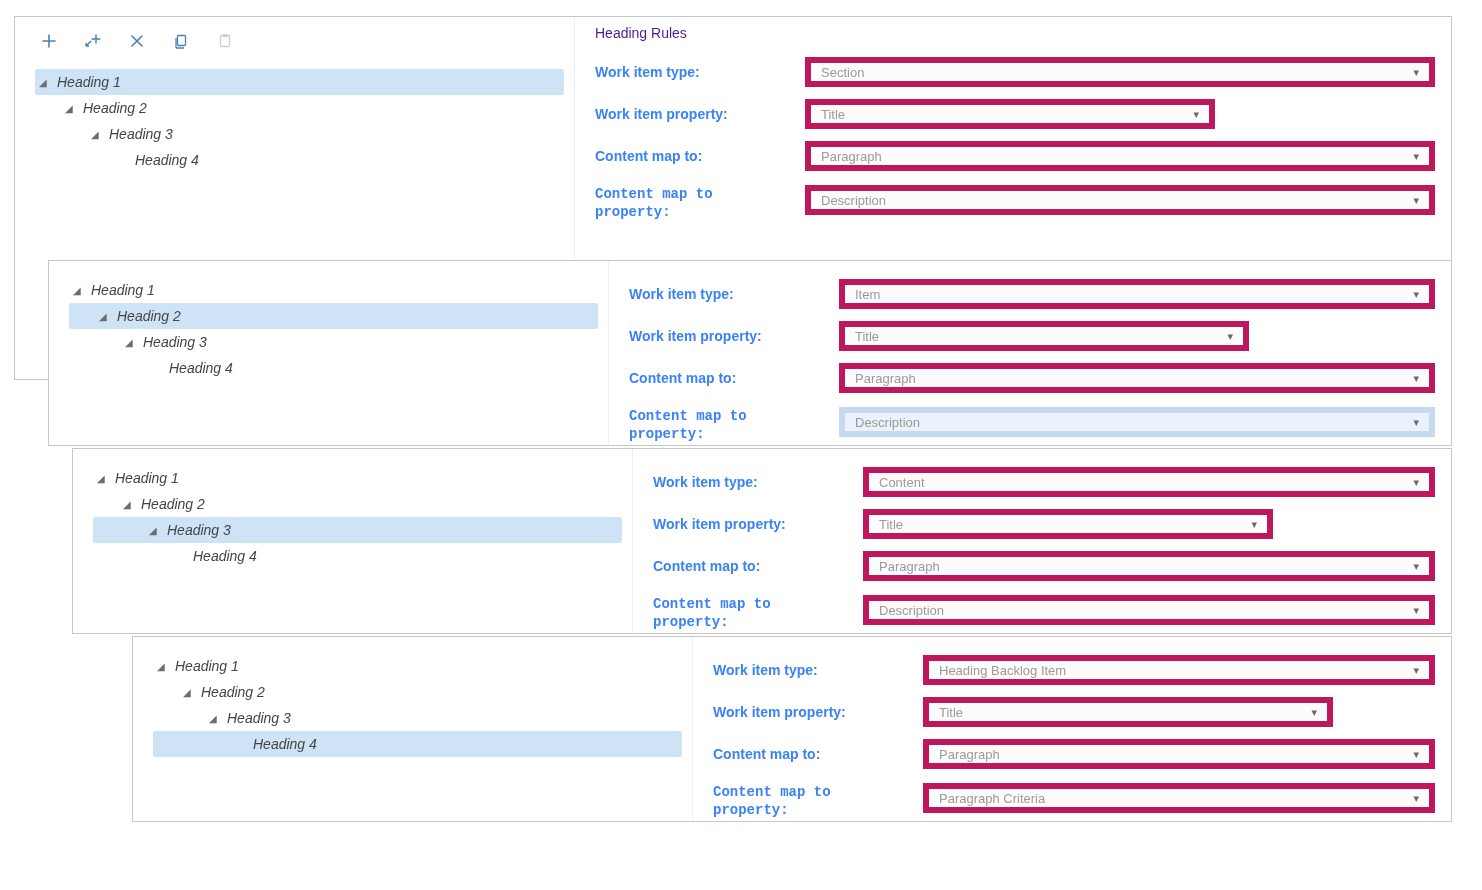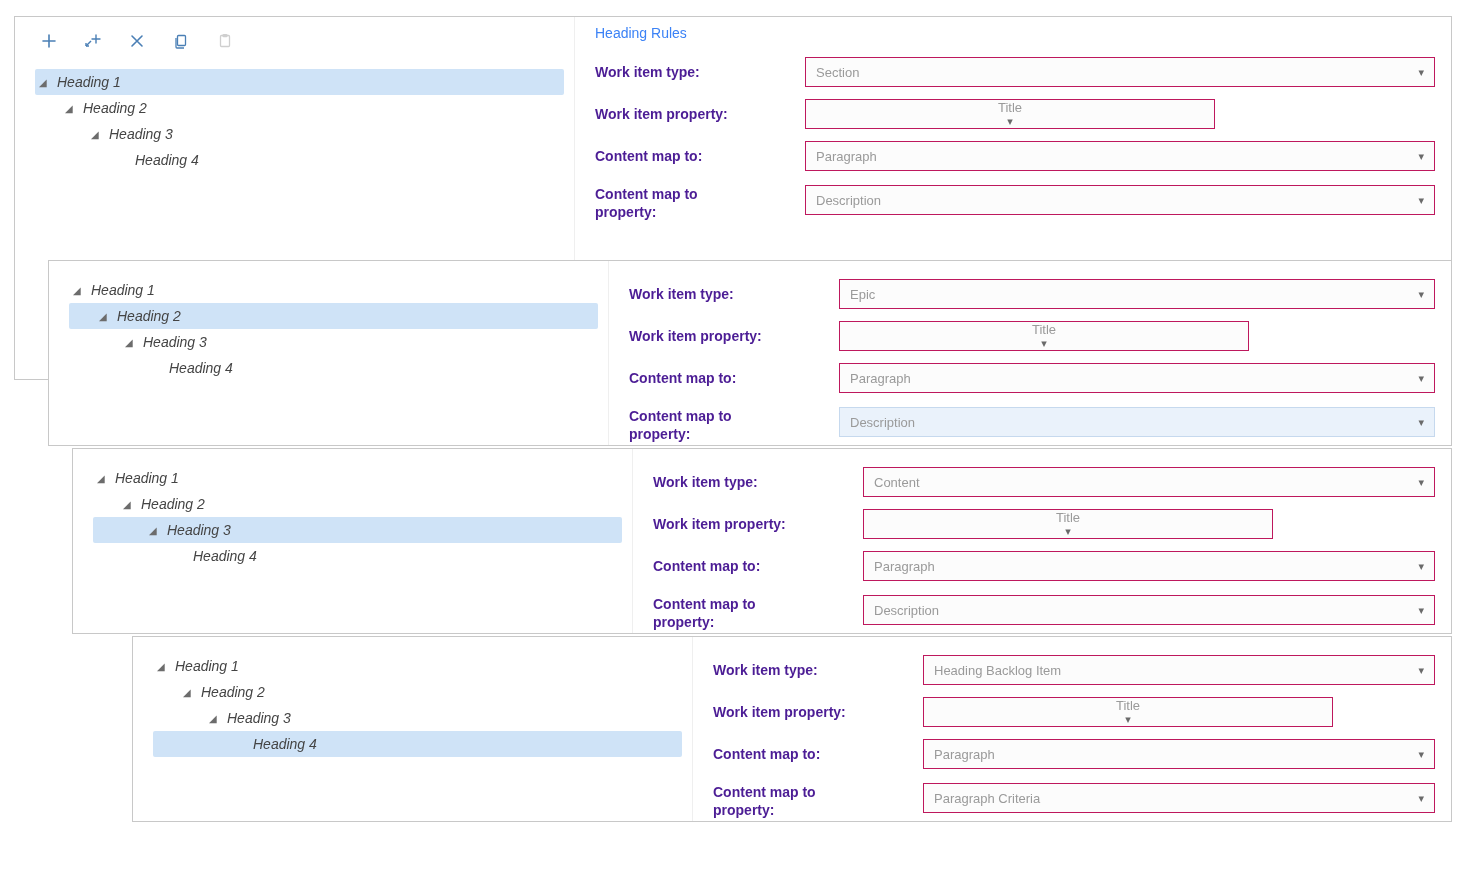--- a/index.html
+++ b/index.html
@@ -28,21 +28,21 @@
     padding: 8px 10px 16px 20px;
     border-right: 1px solid #efefef;
     position: relative;
   }
   .panel-right {
     flex: 1 1 auto;
     padding: 6px 16px 10px 20px;
   }
   .section-title {
     font-size: 14px;
-    color: #3b82f6;
+    color: #4c1d95;
     margin: 2px 0 10px 0;
   }
   .toolbar {
     display: flex;
     gap: 24px;
     align-items: center;
     padding: 6px 4px 18px 4px;
   }
   .tb-btn {
     width: 20px;
@@ -79,39 +79,39 @@
   }
   .form-row {
     display: flex;
     align-items: center;
     min-height: 42px;
   }
   .form-row.tall { align-items: flex-start; padding-top: 8px; min-height: 48px; }
   .form-label {
     flex: 0 0 210px;
     font-weight: 600;
-    color: #4c1d95;
+    color: #3b82f6;
     font-size: 14px;
     line-height: 18px;
   }
-  .form-label .sub { display:block; font-weight:600; }
+  .form-label .sub { display:block; font-weight:600;font-family:Liberation Mono, monospace; }
   .dd {
     flex: 1 1 auto;
     height: 30px;
-    border: 1px solid #be185d;
+    border: 6px solid #be185d;
     background: #fcfcfc;
     display: flex;
     align-items: center;
     justify-content: space-between;
     padding: 0 10px;
     color: #9a9a9a;
     cursor: pointer;
     position: relative;
   }
-  .dd.short { max-width: 410px; flex-direction: column; }
+  .dd.short { max-width: 410px; }
   .dd.highlight { background: #eaf2fb; border-color:#c6d9ee; }
   .dd .caret {
     color: #6a6a6a;
     font-size: 11px;
   }
   svg { display:block; }
 </style>
 </head>
 <body>
 
@@ -221,21 +221,21 @@
       <div class="tree-row" style="padding-left:82px;">
         <span class="exp hidden">◢</span>
         <span class="lbl">Heading 4</span>
       </div>
     </div>
   </div>
   <div class="panel-right" style="padding-top:12px;">
     <div class="form-row">
       <div class="form-label">Work item type:</div>
       <div class="dd">
-        <span>Epic</span>
+        <span>Item</span>
         <span class="caret">▾</span>
       </div>
     </div>
     <div class="form-row">
       <div class="form-label">Work item property:</div>
       <div class="dd short">
         <span>Title</span>
         <span class="caret">▾</span>
       </div>
     </div>

